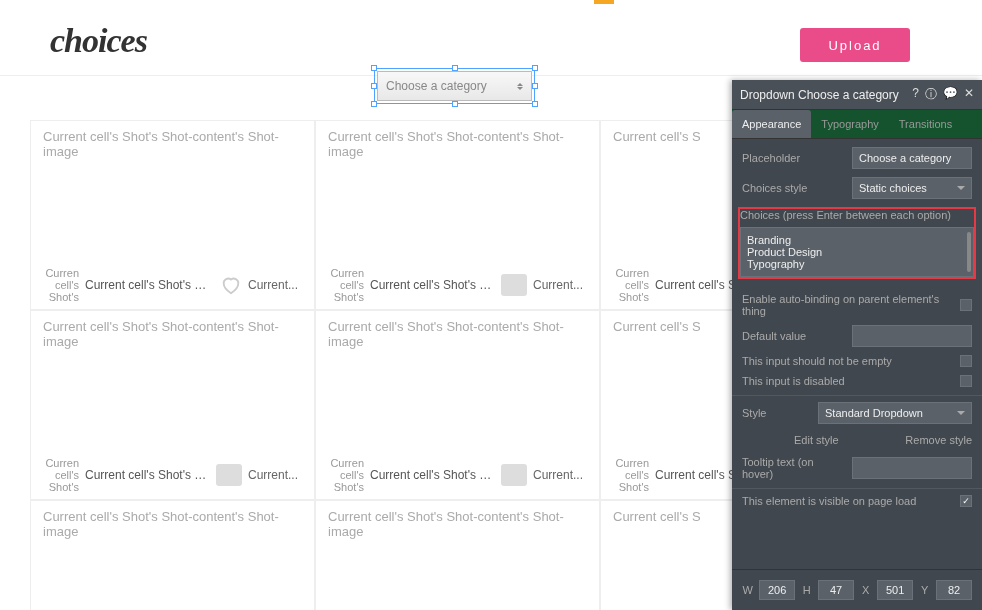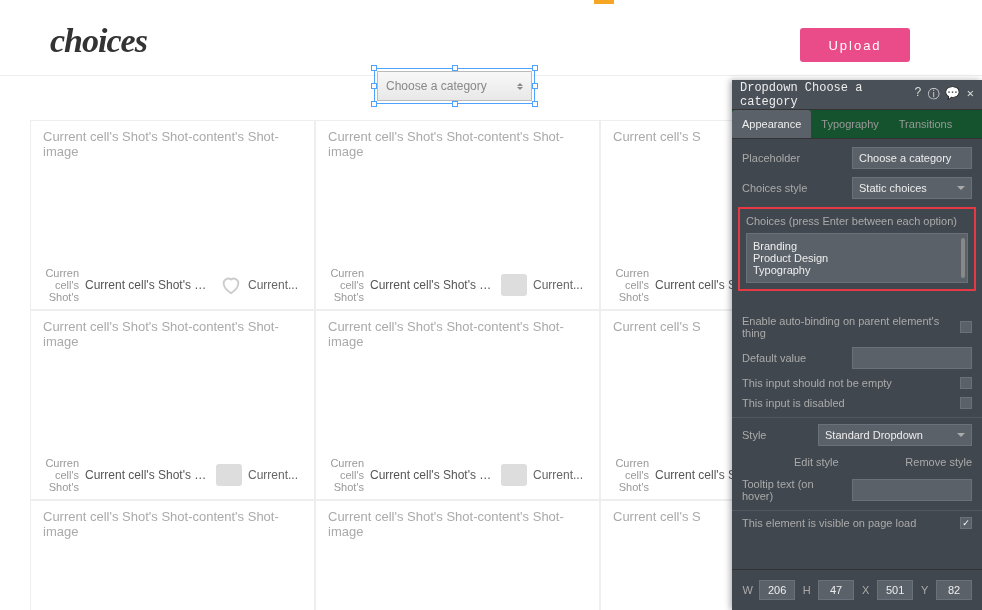--- a/index.html
+++ b/index.html
@@ -23,35 +23,35 @@
   .card-title { color:#aaa; font-size:13px; padding: 8px 12px; }
   .card-bottom { position:absolute; bottom:6px; left:12px; right:10px; display:flex; align-items:center; gap:6px; }
   .sm1 { font-size:11px; color:#999; line-height:1.1; width:36px; flex-shrink:0;text-align:right; }
   .creator { font-size:12px; color:#555; white-space:nowrap; overflow:hidden; text-overflow:ellipsis; flex:1; }
   .heart { width:22px; height:22px; flex-shrink:0; }
   .heart svg { width:22px; height:22px; stroke:#ccc; fill:none; stroke-width:2; }
   .chip { background:#ddd; border-radius:3px; width:26px; height:22px; flex-shrink:0; }
   .likes { font-size:12px; color:#666; white-space:nowrap; overflow:hidden; text-overflow:ellipsis; width:56px; }
   
   .panel { position:absolute; top:80px; right:0; width:250px; bottom:0; background:#41474e; color:#ccc; font-size:11px; box-shadow:-2px 0 6px rgba(0,0,0,0.3); }
-  .panel-head { display:flex; align-items:center; height:30px; padding:12px 8px; background:#4a5058; border-bottom:1px solid #333;font-family:Liberation Mono, monospace; }
+  .panel-head { display:flex; align-items:center; height:30px; padding:12px 8px; background:#4a5058; border-bottom:1px solid #333; }
   .panel-title { flex:1; font-size:12px; color:#eee; }
   .panel-icons { display:flex; gap:6px; color:#ddd; font-size:12px; }
   .panel-icons span { cursor:pointer; }
   .tabs { display:flex; background:#14532d; border-bottom:1px solid #333; }
   .tab { padding:8px 10px; color:#999; cursor:pointer; font-size:11px; }
   .tab.active { background:#5a6169; color:#eee; border-radius:3px 3px 0 0;}
   .panel-body { padding:8px 10px; }
   .prop-row { display:flex; align-items:center; margin-bottom:8px; gap:8px; }
   .prop-label { flex:1; color:#aaa; font-size:11px; }
   .prop-input { width:120px; background:#5a6169; border:1px solid #6a7178; color:#eee; padding:4px 6px; font-size:11px; }
   .prop-select { width:120px; background:#5a6169; border:1px solid #6a7178; color:#eee; padding:4px 6px; font-size:11px; display:flex; justify-content:space-between; align-items:center; }
   .prop-select-full { width:100%;margin-left:28px; }
   .car { width:0;height:0;border-left:4px solid transparent;border-right:4px solid transparent;border-top:4px solid #aaa; }
-  .choices-box { border:2px solid #e63946; padding:6px; margin:2px -4px 24px -4px; }
+  .choices-box { border:2px solid #e63946; margin:2px -4px 14px -4px; }
   .choices-lbl { color:#aaa; font-size:11px; margin-bottom:6px; }
   .choices-area { background:#5a6169; border:1px solid #6a7178; padding:6px; min-height:48px; font-size:11px; color:#eee; white-space:pre-line; position:relative; }
   .choices-area::after { content:''; position:absolute; right:2px; top:4px; bottom:4px; width:4px; background:#888; border-radius:2px; }
   .chk { width:12px; height:12px; background:#5a6169; border:1px solid #6a7178; display:inline-flex; align-items:center; justify-content:center; font-size:9px; color:#fff; }
   .chk.on::before { content:'✓'; }
   .links-row { display:flex; justify-content:space-between; color:#aaa; font-size:11px; padding:2px 0 10px 0; margin-left:52px; }
   .links-row span { cursor:pointer; }
   .divider { height:1px; background:#52585f; margin:6px -10px; }
   .dims { display:flex; gap:6px; align-items:center; padding:10px; border-top:1px solid #333; position:absolute; bottom:0; left:0; right:0; background:#41474e; }
   .dims .dl { color:#aaa; width:12px; text-align:center; }

